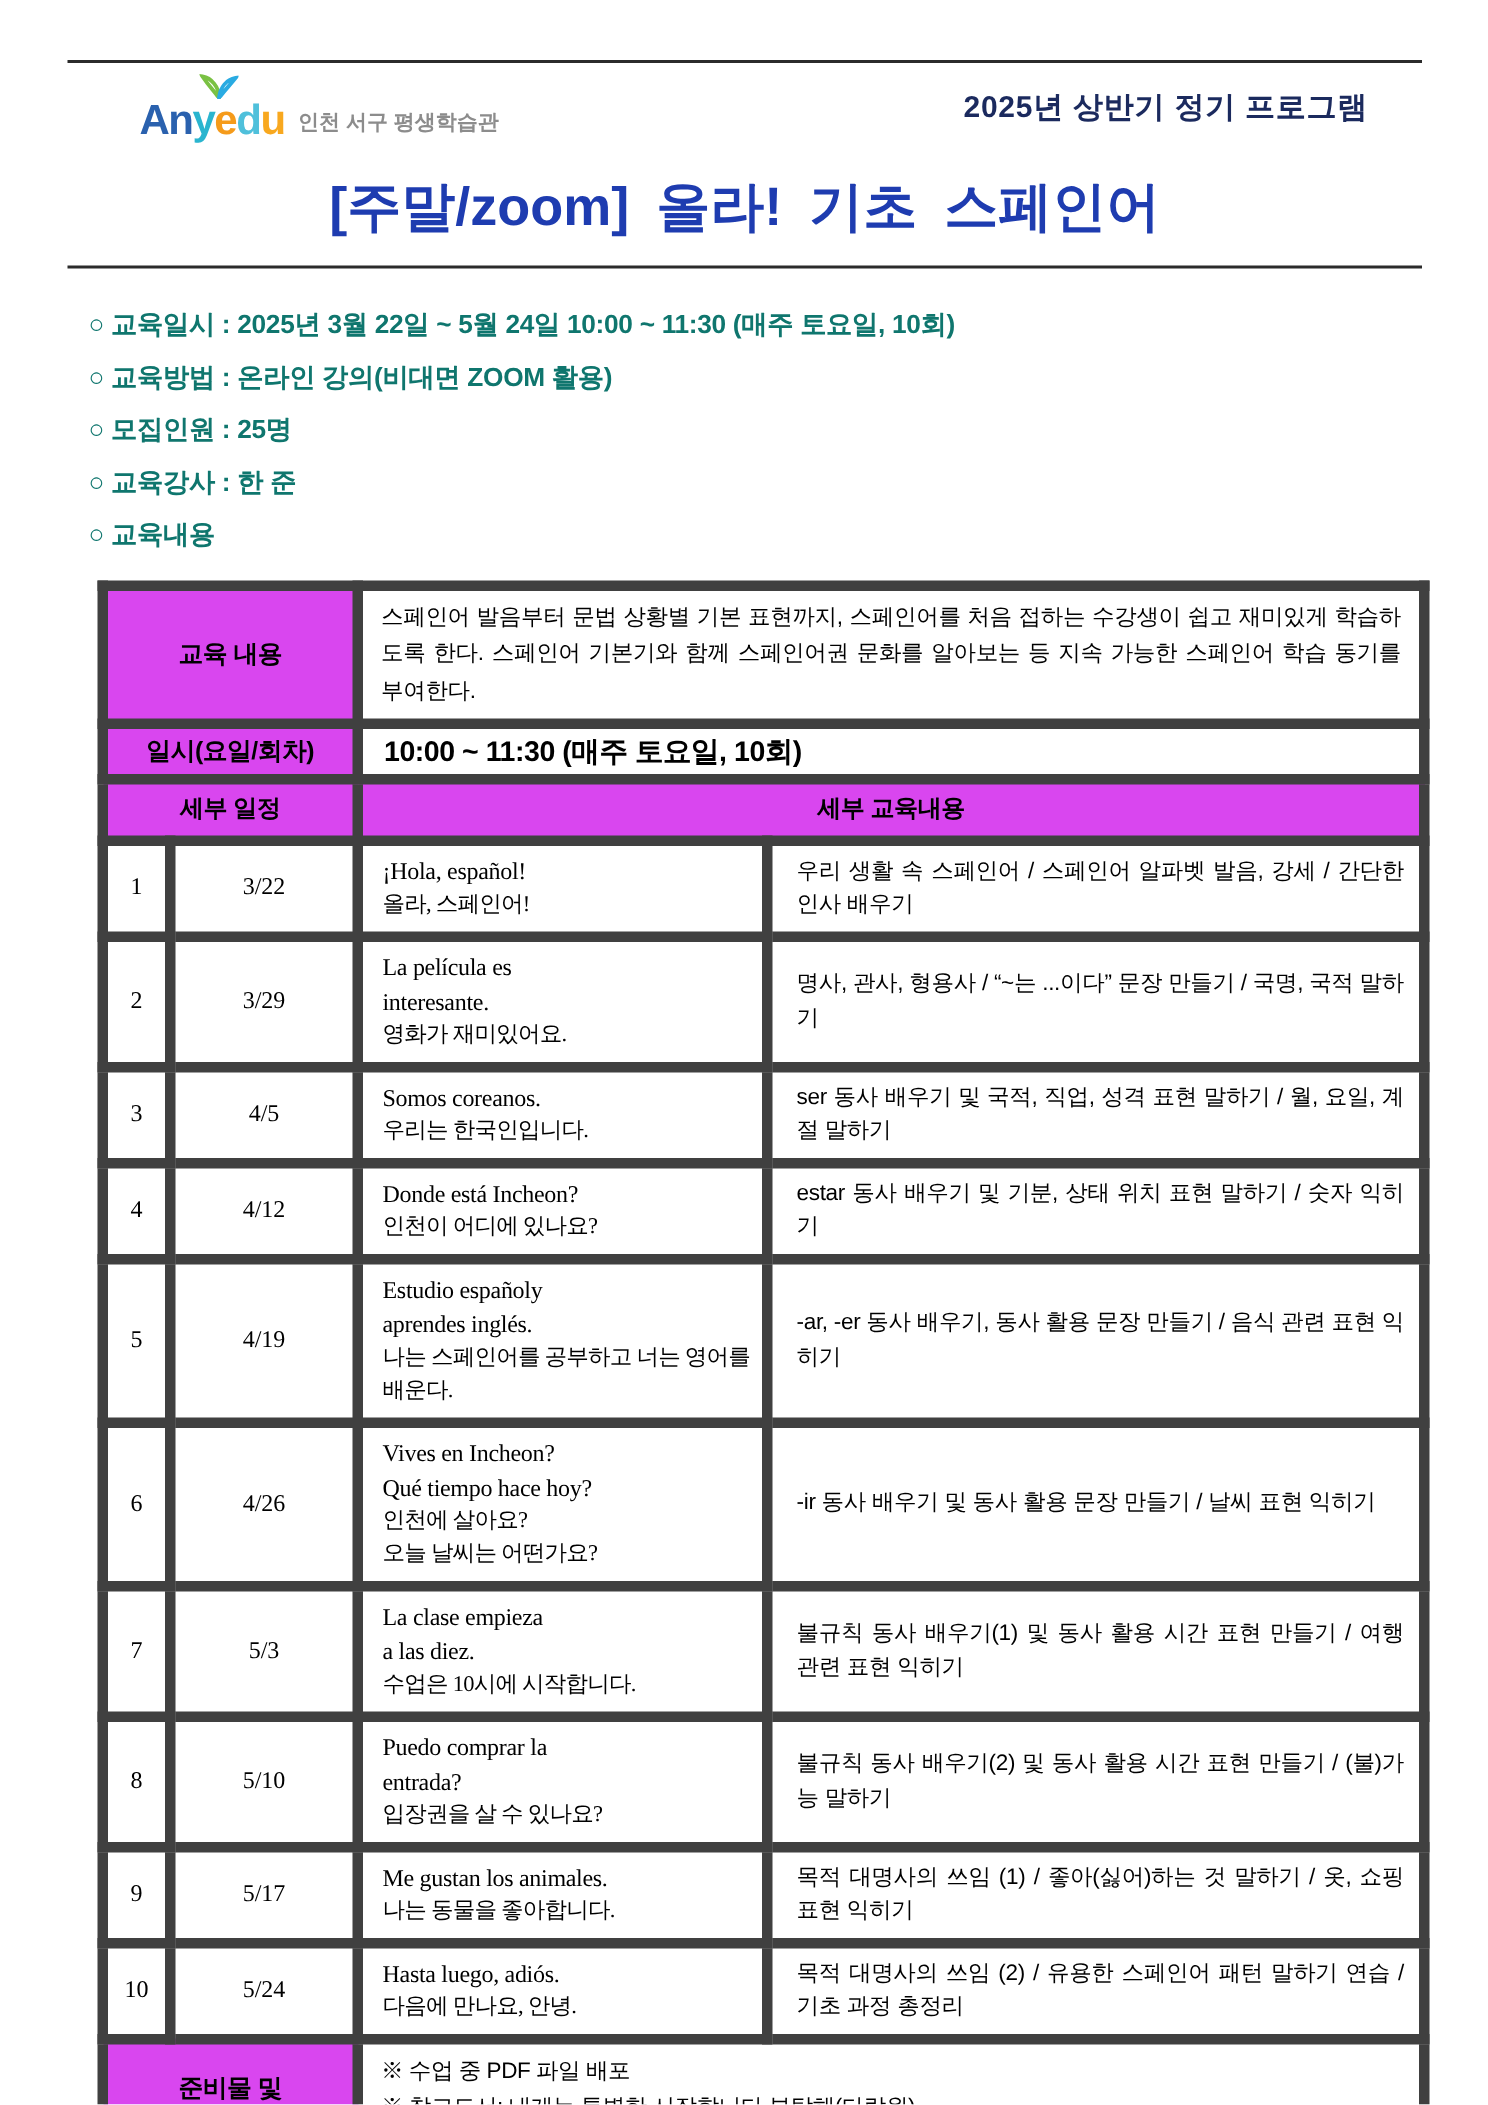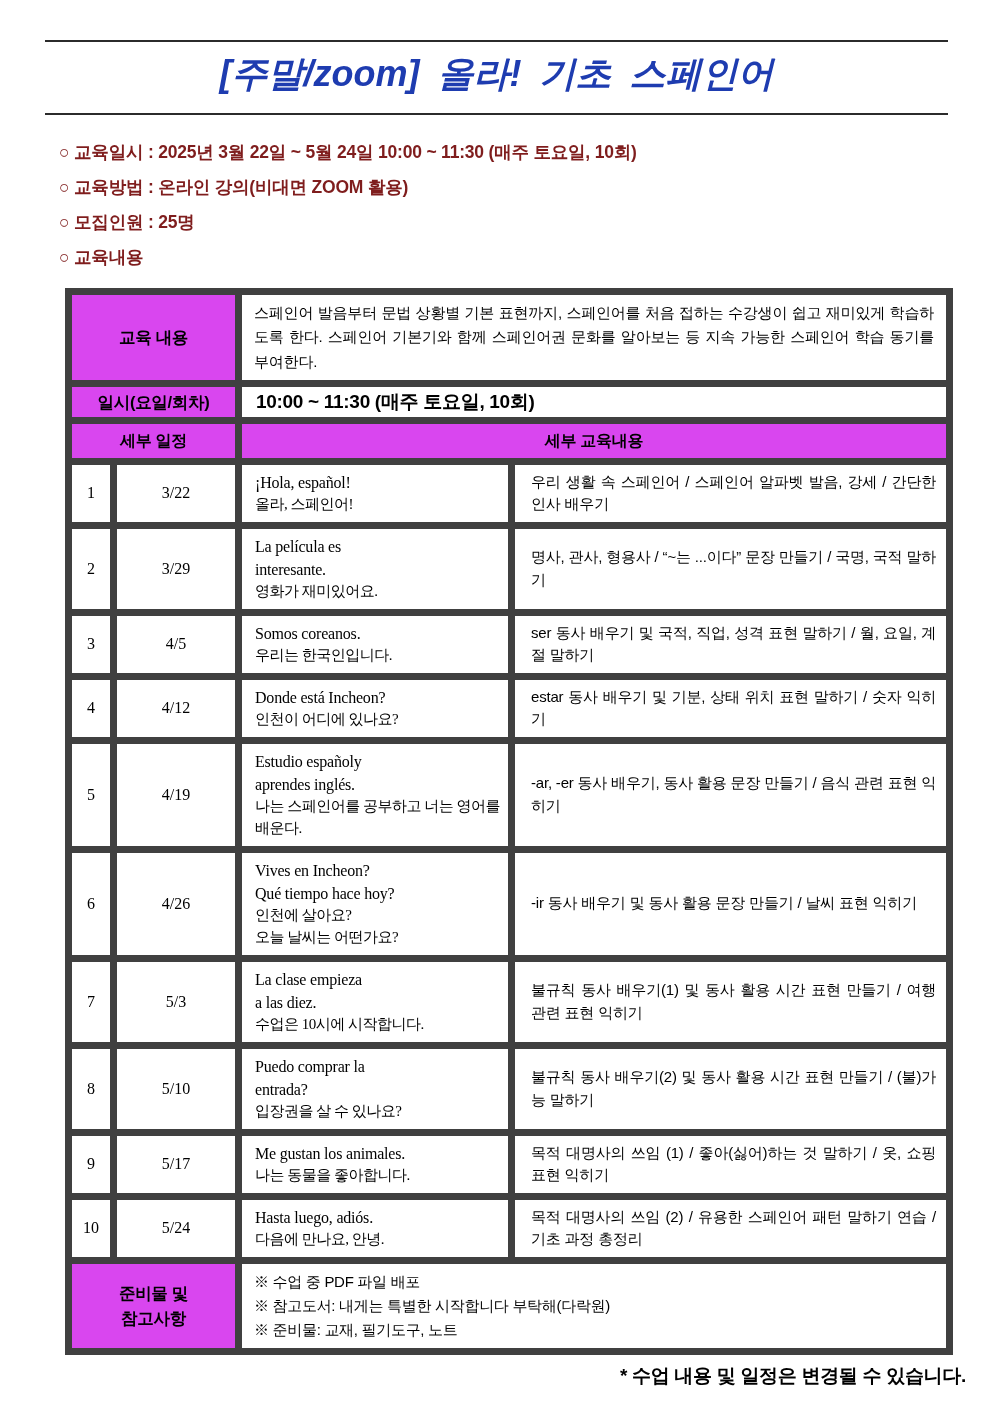--- a/index.html
+++ b/index.html
@@ -32,27 +32,26 @@
   .logo-org { font-size: 14px; font-weight: 600; color: #8c8c8c; margin-left: 9px; padding-top: 4px; }
   .program-label {
     font-size: 20px; font-weight: 800; color: #1b2a5e;
     padding-top: 8px; letter-spacing: 0.5px;
   }
   .doc-title {
     text-align: center; color: #1e3cb0;
     font-size: 36px; font-weight: 800;
     letter-spacing: 0px; word-spacing: 8px;
     margin-top: 8px;
-    font-style: italic;
   }
 
   
   .info-list { list-style: none; margin: 20px 0 0 14px; }
   .info-list li {
-    font-size: 17.5px; font-weight: 700; color: #7f1d1d;
+    font-size: 17.5px; font-weight: 700; color: #0f766e;
     line-height: 35px; letter-spacing: -0.2px;
   }
 
   
   table.course {
     border-collapse: collapse; table-layout: fixed;
     width: 881px; margin: 13px 0 0 20px;
     border-top: 4px solid #1f3864;
     border-bottom: 4px solid #1f3864;
     border-left: 1px solid #5a5a5a;
@@ -110,29 +109,47 @@
     font-size: 19px; font-weight: 800; letter-spacing: -0.3px;
   }
 </style>
 </head>
 <body>
 
 <div class="page">
 
   <div class="topline"></div>
 
+  <div class="header-row">
+    <div class="logo">
+      <span class="sprout">
+        <svg width="26" height="18" viewBox="0 0 26 18">
+          <path d="M13 17 C13 10 8 4 2 3 C6 9 9 12 12 16" fill="none" stroke="#7ac143" stroke-width="2.6" stroke-linecap="round"></path>
+          <path d="M13 17 C14 10 18 5 24 4 C20 9 17 12 14 16" fill="none" stroke="#29abe2" stroke-width="2.6" stroke-linecap="round"></path>
+        </svg>
+      </span>
+      <span class="logo-word lg-an">An</span>
+        <span class="logo-word lg-y">y</span>
+        <span class="logo-word lg-e">e</span>
+        <span class="logo-word lg-d">d</span>
+        <span class="logo-word lg-u">u</span>
+      <span class="logo-org">인천 서구 평생학습관</span>
+    </div>
+    <div class="program-label">2025년 상반기 정기 프로그램</div>
+  </div>
 
   <div class="doc-title">[주말/zoom] 올라! 기초 스페인어</div>
 
   <div class="midline"></div>
 
   <ul class="info-list">
     <li>○ 교육일시 : 2025년 3월 22일 ~ 5월 24일 10:00 ~ 11:30 (매주 토요일, 10회)</li>
     <li>○ 교육방법 : 온라인 강의(비대면 ZOOM 활용)</li>
     <li>○ 모집인원 : 25명</li>
+    <li>○ 교육강사 : 한 준</li>
     <li>○ 교육내용</li>
   </ul>
 
   <table class="course">
     <colgroup>
       <col style="width:45px">
         <col style="width:125px">
         <col style="width:273px">
         <col style="width:438px">
     </colgroup>

